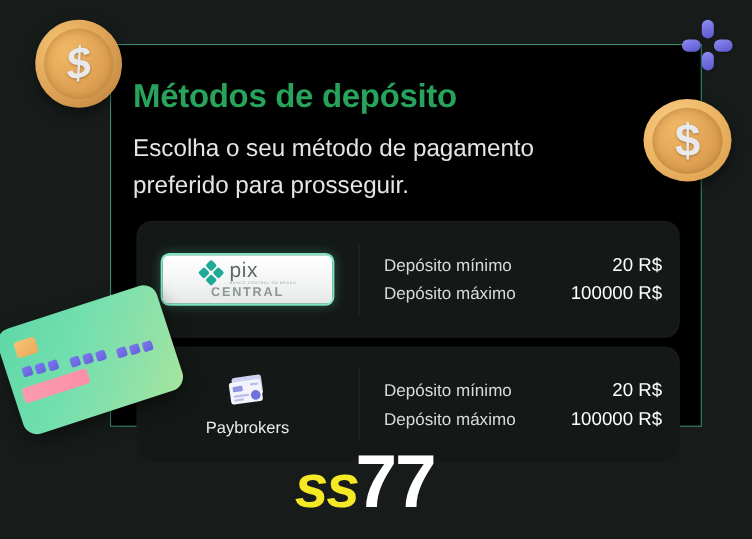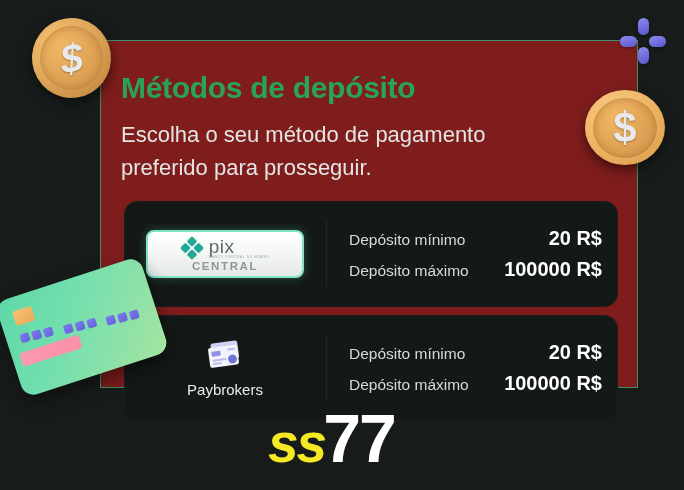--- a/index.html
+++ b/index.html
@@ -24,21 +24,21 @@
     overflow: hidden;
   }
 
   
   .panel {
     position: absolute;
     left: 100px;
     top: 40px;
     width: 538px;
     height: 348px;
-    background: #7f1d1d;
+    background: #000000;
     border: 1px solid #3f8f68;
     z-index: 2;
   }
 
   .panel-inner {
     padding: 30px 22px 0 20px;
   }
 
   .page-title {
     color: #27a35c;
@@ -102,22 +102,22 @@
     line-height: 1.55;
   }
 
   .limit-label {
     color: #d7dbd9;
     font-size: 15.5px;
   }
 
   .limit-value {
     color: #ffffff;
-    font-size: 20px;
-    font-weight: bold;
+    font-size: 17px;
+    font-weight: normal;
     white-space: nowrap;
   }
 
   
   .pix-chip {
     width: 158px;
     height: 48px;
     border-radius: 8px;
     background: linear-gradient(180deg, #ffffff 0%, #f2f4f3 58%, #e4e8e7 100%);
     border: 2px solid #7fe3c4;

